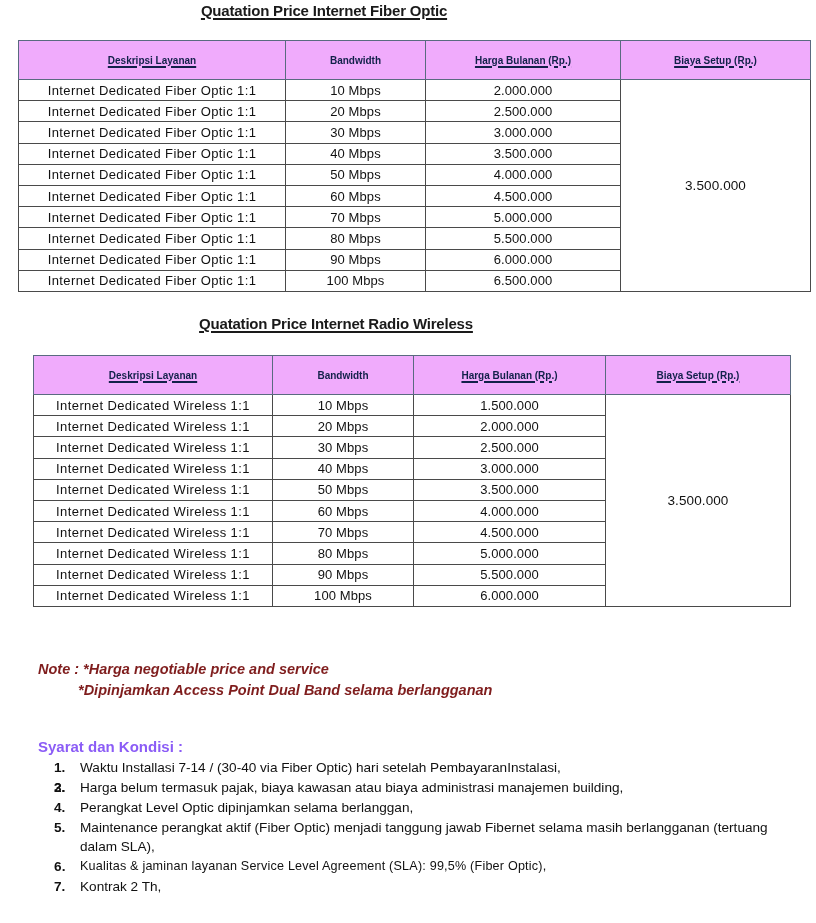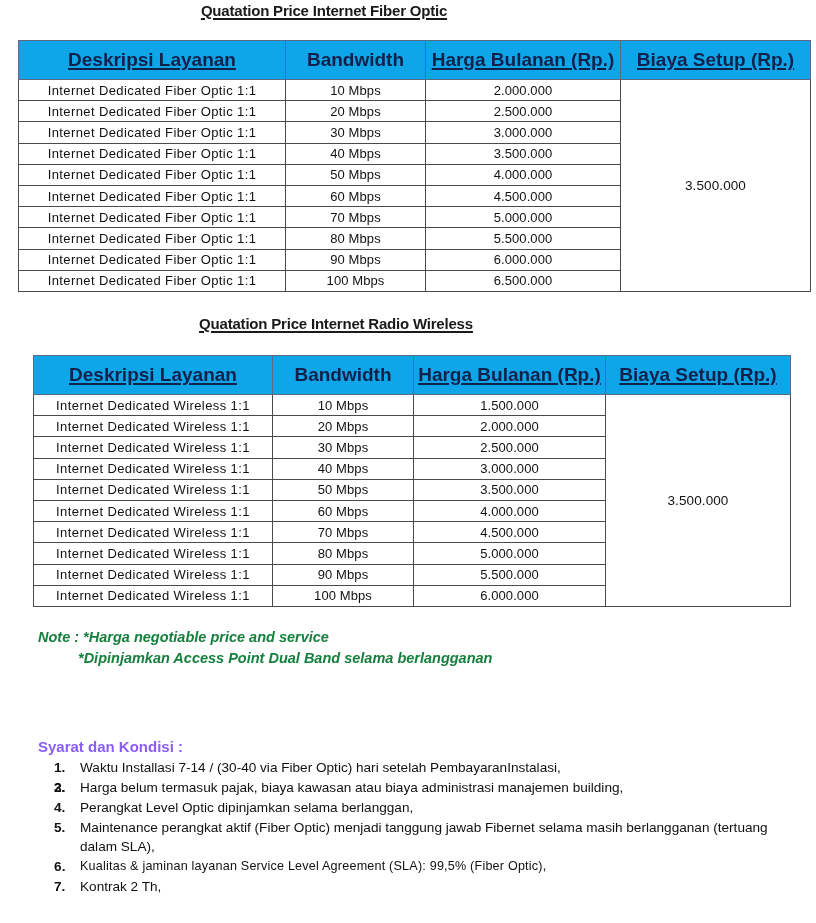--- a/index.html
+++ b/index.html
@@ -40,24 +40,24 @@
     table-layout: fixed;
     font-size: 13px;
   }
   .price-table th,
   .price-table td {
     border: 1px solid #4a4a4a;
     padding: 0;
     vertical-align: middle;
   }
   .price-table thead th {
-    background: #0ea5e9;
+    background: #f0abfc;
     color: #12214a;
     font-weight: bold;
-    font-size: 19px;
+    font-size: 10px;
     height: 38px;
     text-align: center;
     border-color: #5a6a80;
   }
   .price-table thead th .u {
     text-decoration: underline;
     text-decoration-thickness: 1.5px;
     text-underline-offset: 2px;
   }
   .price-table tbody td {
@@ -85,26 +85,26 @@
   #table-wireless { left: 33px; top: 355px; width: 757px; }
   #table-wireless col.c-desc  { width: 239px; }
   #table-wireless col.c-bw    { width: 141px; }
   #table-wireless col.c-price { width: 192px; }
   #table-wireless col.c-setup { width: 185px; }
 
   
   #note-block {
     position: absolute;
     left: 38px;
-    top: 627px;
+    top: 659px;
     font-style: italic;
     font-weight: bold;
     font-size: 14.5px;
     line-height: 21px;
-    color: #15803d;
+    color: #7f1d1d;
   }
   #note-block .line2 { padding-left: 40px; }
 
   
   #terms-block {
     position: absolute;
     left: 38px;
     top: 738px;
     width: 740px;
     font-size: 14px;

